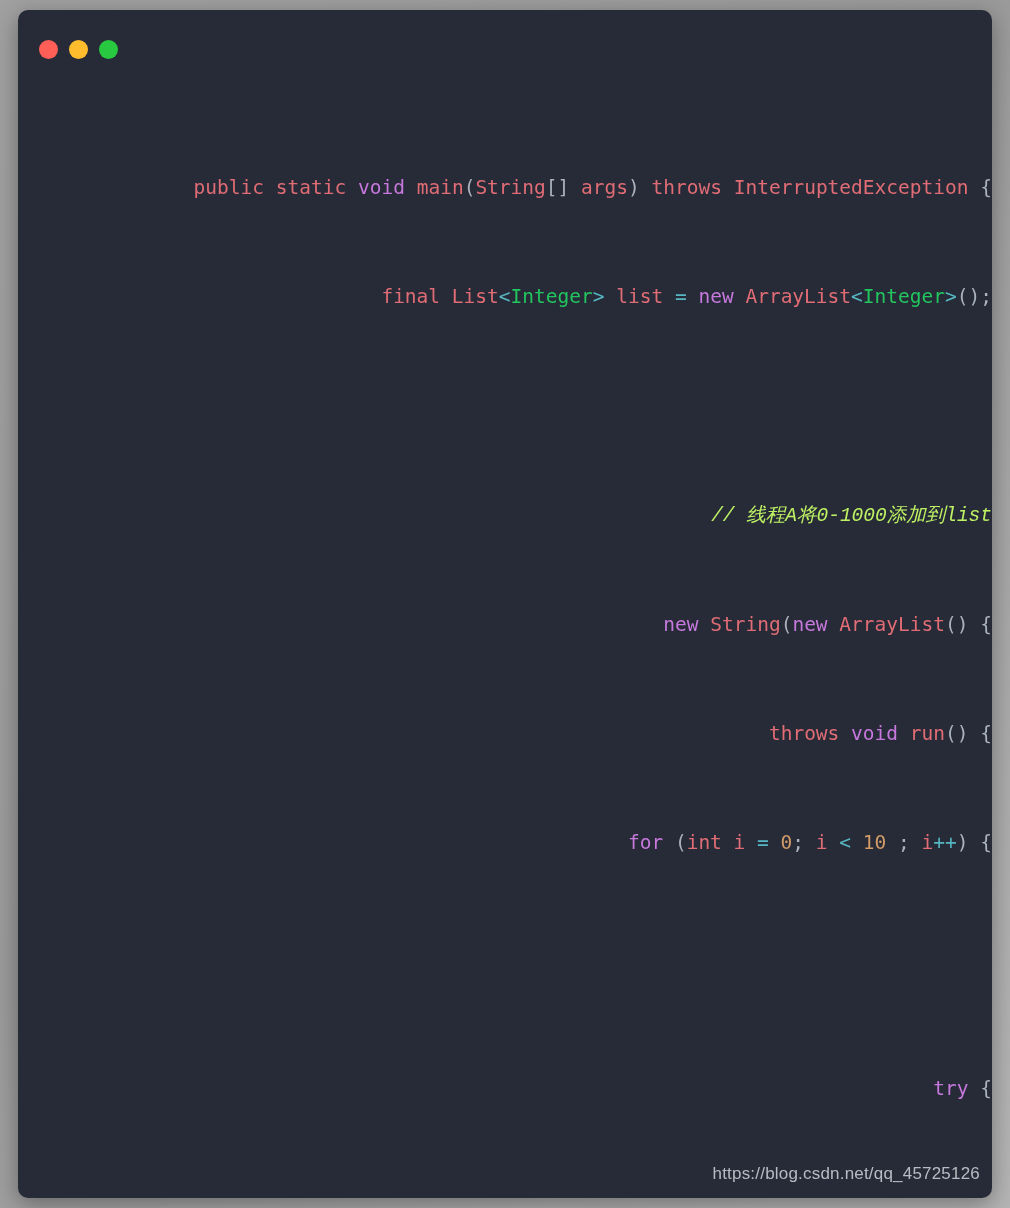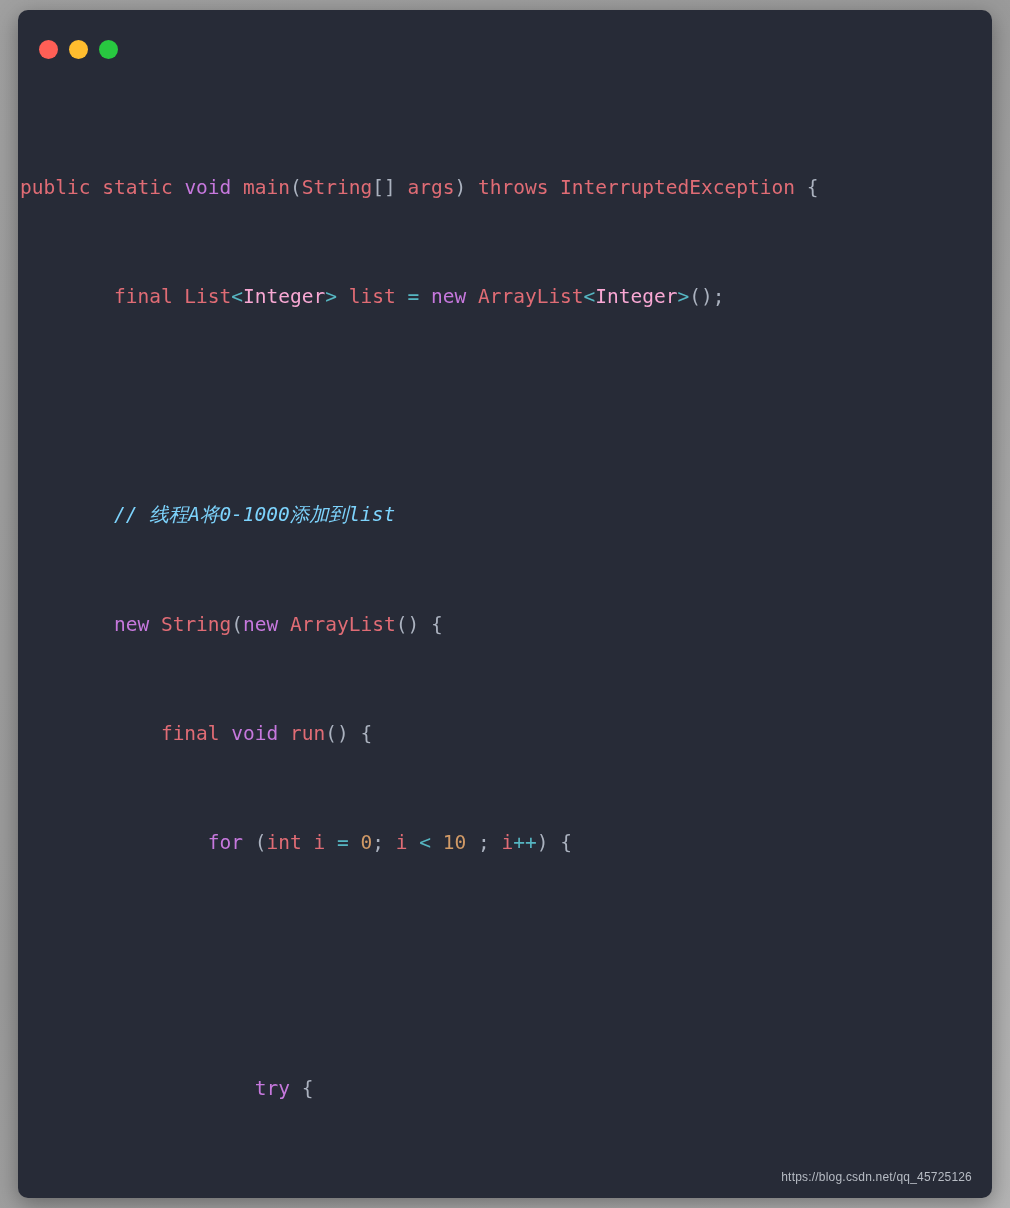--- a/index.html
+++ b/index.html
@@ -54,38 +54,39 @@
     font-family: "DejaVu Sans Mono", monospace;
     font-size: 19.5px;
     line-height: 27.3px;
     white-space: pre;
     color: #c7cbd4;
     letter-spacing: 0px;
   }
   .line {
     height: 27.3px;
     padding-left: 2px;
+    text-align: right;
   }
 
   
   .kw       { color: #c678dd; }   
   .pink     { color: #e06c75; }   
   .cy       { color: #56b6c2; }   
   .meth     { color: #56b6c2; }
   .num      { color: #d19a66; }
-  .cmt      { color: #7dd3fc; font-style: italic; }
-  .wh       { color: #f9a8d4; }
+  .cmt      { color: #bef264; font-style: italic; font-family: Liberation Mono, monospace; }
+  .wh       { color: #22c55e; }
   .pl       { color: #abb2bf; }
 
   #watermark {
     position: absolute;
-    right: 20px;
+    right: 12px;
     bottom: 14px;
     font-family: "Liberation Sans", sans-serif;
-    font-size: 12px;
+    font-size: 17px;
     color: #b7bcc4;
     letter-spacing: 0.2px;
   }
 </style>
 </head>
 <body>
 
 <div id="root">
 
   <div id="window">
@@ -101,21 +102,21 @@
       <div class="line"><span class="pink">public static </span><span class="kw">void</span><span class="pink"> main</span><span class="pl">(</span><span class="pink">String</span><span class="pl">[] </span><span class="pink">args</span><span class="pl">) </span><span class="pink">throws InterruptedException </span><span class="pl">{</span></div>
 
       <div class="line">        <span class="pink">final List</span><span class="cy">&lt;</span><span class="wh">Integer</span><span class="cy">&gt;</span><span class="pink"> list </span><span class="cy">=</span><span class="pink"> </span><span class="kw">new</span><span class="pink"> ArrayList</span><span class="cy">&lt;</span><span class="wh">Integer</span><span class="cy">&gt;</span><span class="pl">();</span></div>
 
       <div class="line"> </div>
 
       <div class="line">        <span class="cmt">// 线程A将0-1000添加到list</span></div>
 
       <div class="line">        <span class="kw">new</span><span class="pink"> String</span><span class="pl">(</span><span class="kw">new</span><span class="pink"> ArrayList</span><span class="pl">() {</span></div>
 
-      <div class="line">            <span class="pink">final </span><span class="kw">void</span><span class="pink"> run</span><span class="pl">() {</span></div>
+      <div class="line">            <span class="pink">throws </span><span class="kw">void</span><span class="pink"> run</span><span class="pl">() {</span></div>
 
       <div class="line">                <span class="kw">for</span><span class="pl"> (</span><span class="pink">int i </span><span class="cy">=</span><span class="pink"> </span><span class="num">0</span><span class="pl">; </span><span class="pink">i </span><span class="cy">&lt;</span><span class="pink"> </span><span class="num">10</span><span class="pl"> ; </span><span class="pink">i</span><span class="cy">++</span><span class="pl">) {</span></div>
 
 
       <div class="line"> </div>
 
       <div class="line">                    <span class="kw">try</span><span class="pl"> {</span></div>
 
       
 

